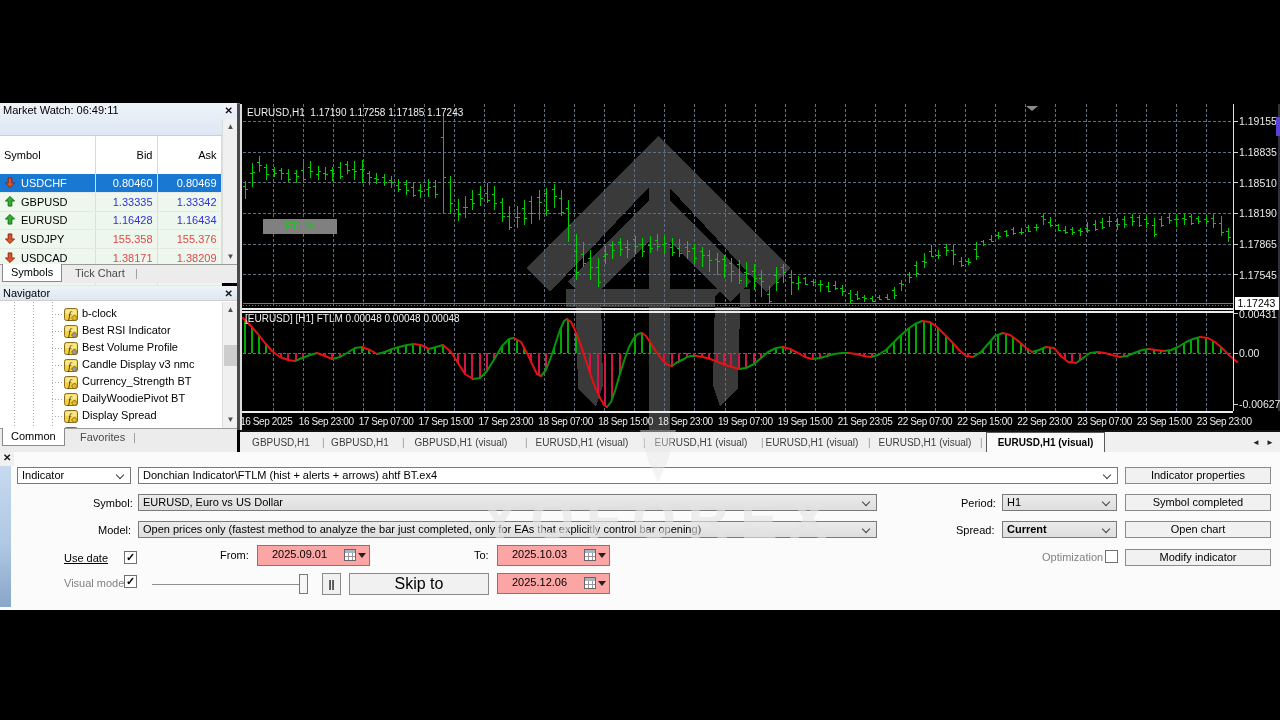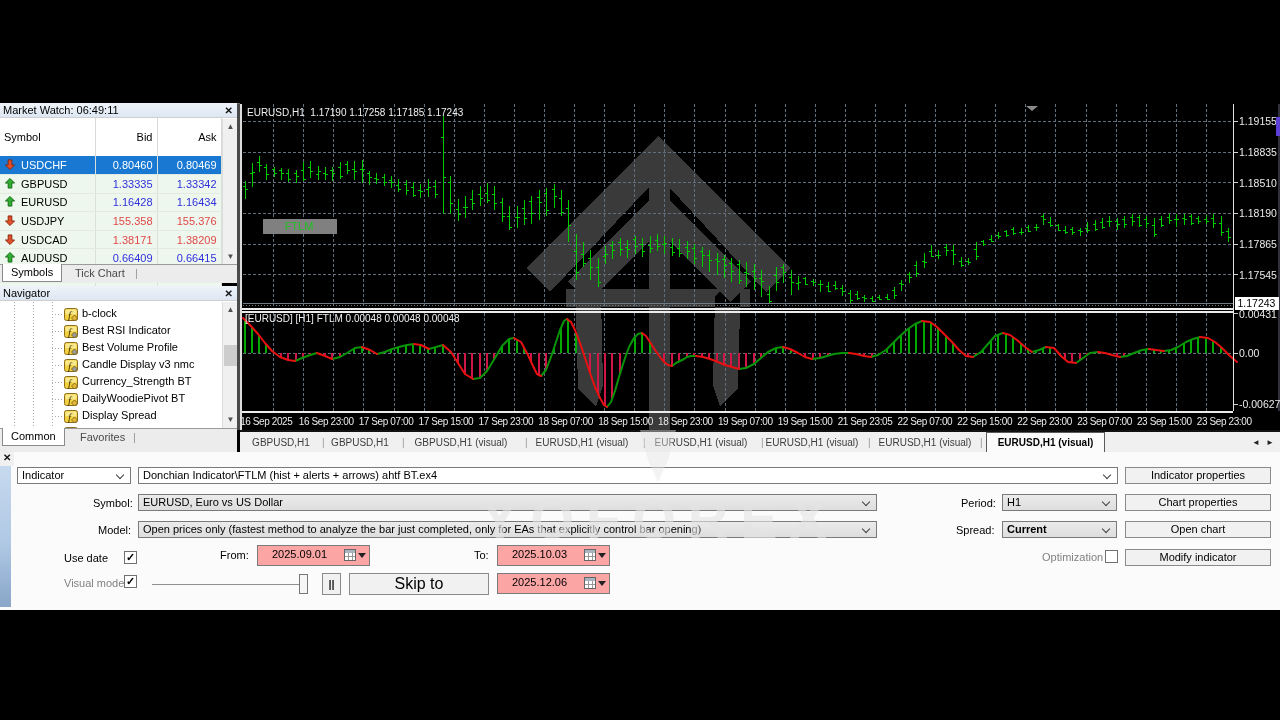--- a/index.html
+++ b/index.html
@@ -111,21 +111,21 @@
   <text x="804.6" y="322" font-size="10" letter-spacing="-0.4" fill="#eaeaea" text-anchor="middle" font-family="Liberation Sans">22 Sep 23:00</text>
   <text x="864.5" y="322" font-size="10" letter-spacing="-0.4" fill="#eaeaea" text-anchor="middle" font-family="Liberation Sans">23 Sep 07:00</text>
   <text x="924.3" y="322" font-size="10" letter-spacing="-0.4" fill="#eaeaea" text-anchor="middle" font-family="Liberation Sans">23 Sep 15:00</text>
   <text x="984.2" y="322" font-size="10" letter-spacing="-0.4" fill="#eaeaea" text-anchor="middle" font-family="Liberation Sans">23 Sep 23:00</text>
   </svg>
 
   <div class="abs" style="left:237px;top:104px;width:3px;height:326px;background:#4a4a4a;"></div>
   <div class="abs" style="left:240px;top:104px;width:2px;height:326px;background:#dcdcdc;"></div>
 
   <div id="mw" class="abs">
-    <div class="ptitle" style="position:relative;height:15px;">Market Watch: 06:49:11<span class="px">✕</span></div>
+    <div class="ptitle" style="position:relative;height:33px;">Market Watch: 06:49:11<span class="px">✕</span></div>
     <table>
       <colgroup>
           <col style="width:95px">
           <col style="width:62px">
           <col style="width:64px">
         </colgroup>
       <tbody>
           <tr>
             <th>Symbol</th>
             <th style="text-align:right">Bid</th>
@@ -300,29 +300,29 @@
     <div class="abs" style="left:0;top:14px;width:11px;height:141px;background:linear-gradient(180deg,#c6d9ee 0%,#b0c8e4 55%,#9db8d8 75%,#8aa6c8 100%);"></div>
 
     <div class="combo" style="left:17px;top:15px;width:114px;height:17px;">Indicator<span class="chev"></span></div>
     <div class="combo" style="left:138px;top:15px;width:980px;height:17px;">Donchian Indicator\FTLM (hist + alerts + arrows) ahtf BT.ex4<span class="chev"></span></div>
     <div class="btn" style="top:15px;">Indicator properties</div>
 
     <div class="lbl" style="left:93px;top:45px;">Symbol:</div>
     <div class="combo grey" style="left:138px;top:42px;width:739px;height:17px;">EURUSD, Euro vs US Dollar<span class="chev"></span></div>
     <div class="lbl" style="left:961px;top:45px;">Period:</div>
     <div class="combo grey" style="left:1002px;top:42px;width:115px;height:17px;">H1<span class="chev"></span></div>
-    <div class="btn" style="top:42px;">Chart properties</div>
+    <div class="btn" style="top:42px;">Symbol completed</div>
 
     <div class="lbl" style="left:98px;top:72px;">Model:</div>
     <div class="combo grey" style="left:138px;top:69px;width:739px;height:17px;">Open prices only (fastest method to analyze the bar just completed, only for EAs that explicitly control bar opening)<span class="chev"></span></div>
     <div class="lbl" style="left:956px;top:72px;">Spread:</div>
     <div class="combo grey" style="left:1002px;top:69px;width:115px;height:17px;font-weight:bold;">Current<span class="chev"></span></div>
     <div class="btn" style="top:69px;">Open chart</div>
 
-    <div class="lbl" style="left:64px;top:100px;">Use date</div>
+    <div class="lbl" style="left:64px;top:100px;text-decoration:underline;">Use date</div>
     <div class="cbx" style="left:124px;top:99px;">✓</div>
     <div class="lbl" style="left:220px;top:97px;">From:</div>
     <div class="datebox" style="left:257px;top:93px;">2025.09.01
       <div class="calico" style="left:86px;"></div><div class="dtri" style="left:100px;"></div></div>
     <div class="lbl" style="left:474px;top:97px;">To:</div>
     <div class="datebox" style="left:497px;top:93px;">2025.10.03
       <div class="calico" style="left:86px;"></div><div class="dtri" style="left:100px;"></div></div>
     <div class="lbl glbl" style="left:1042px;top:99px;">Optimization</div>
     <div class="cbx" style="left:1105px;top:98px;"></div>
     <div class="btn" style="top:97px;">Modify indicator</div>

